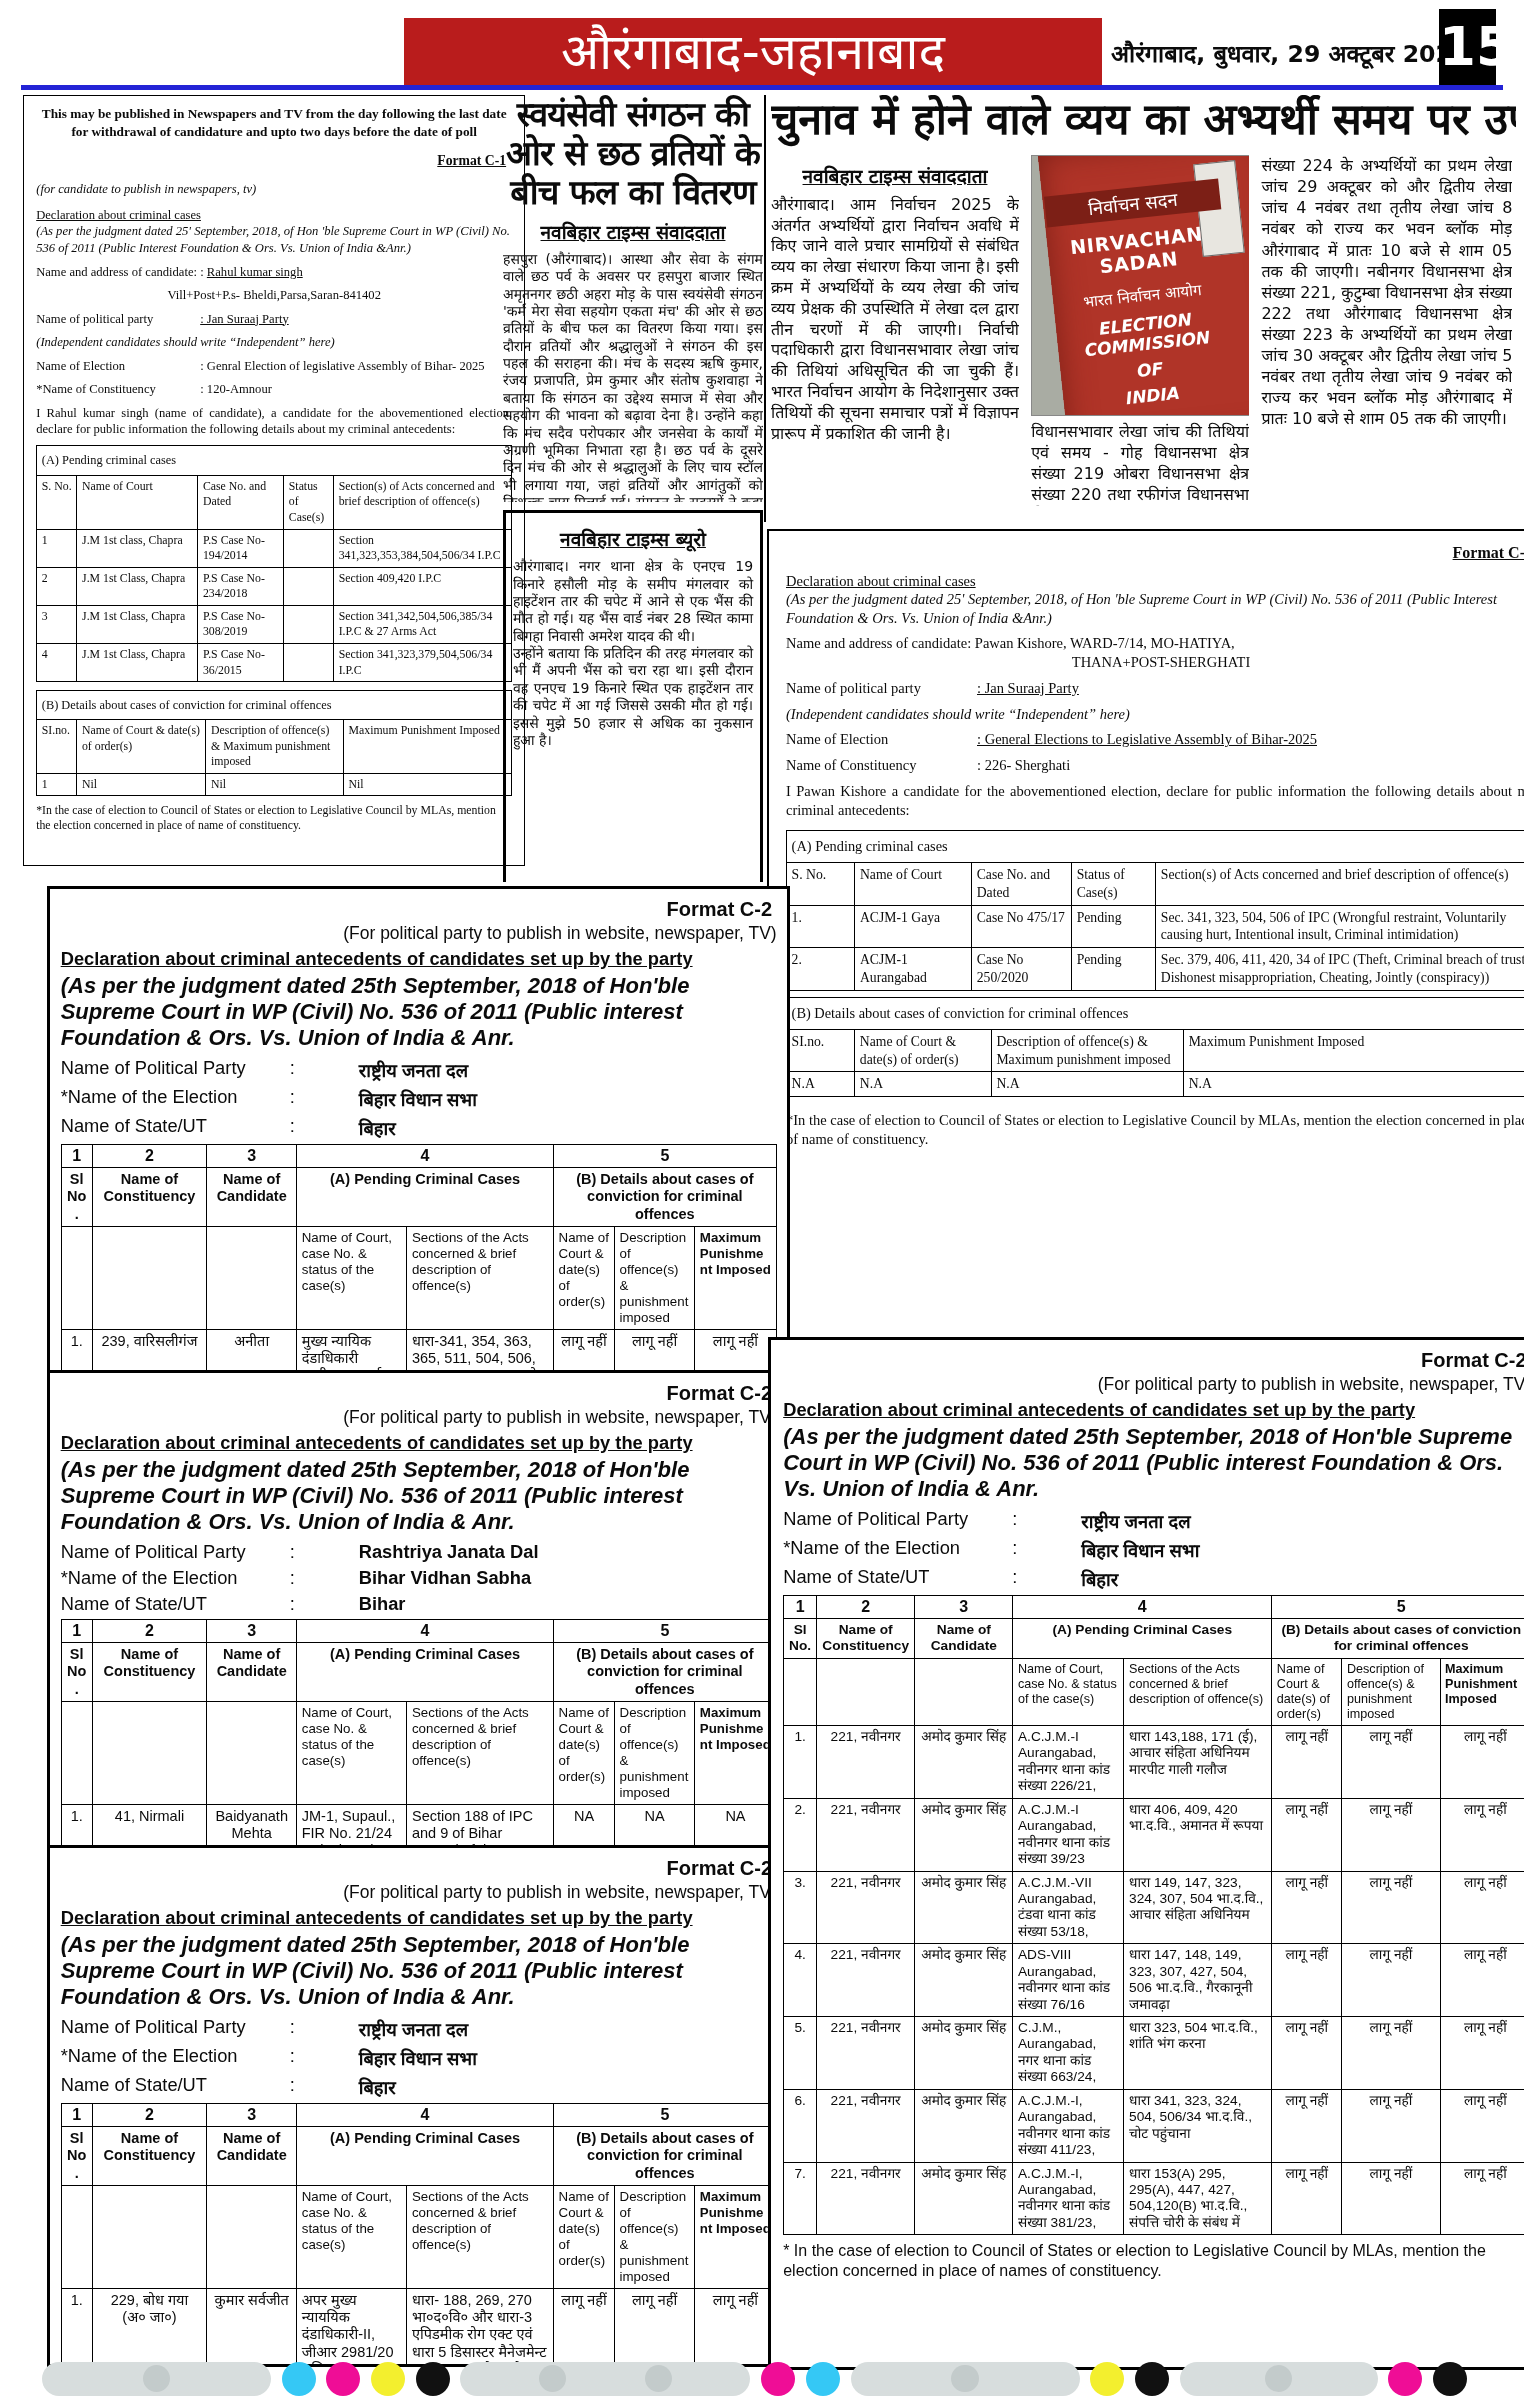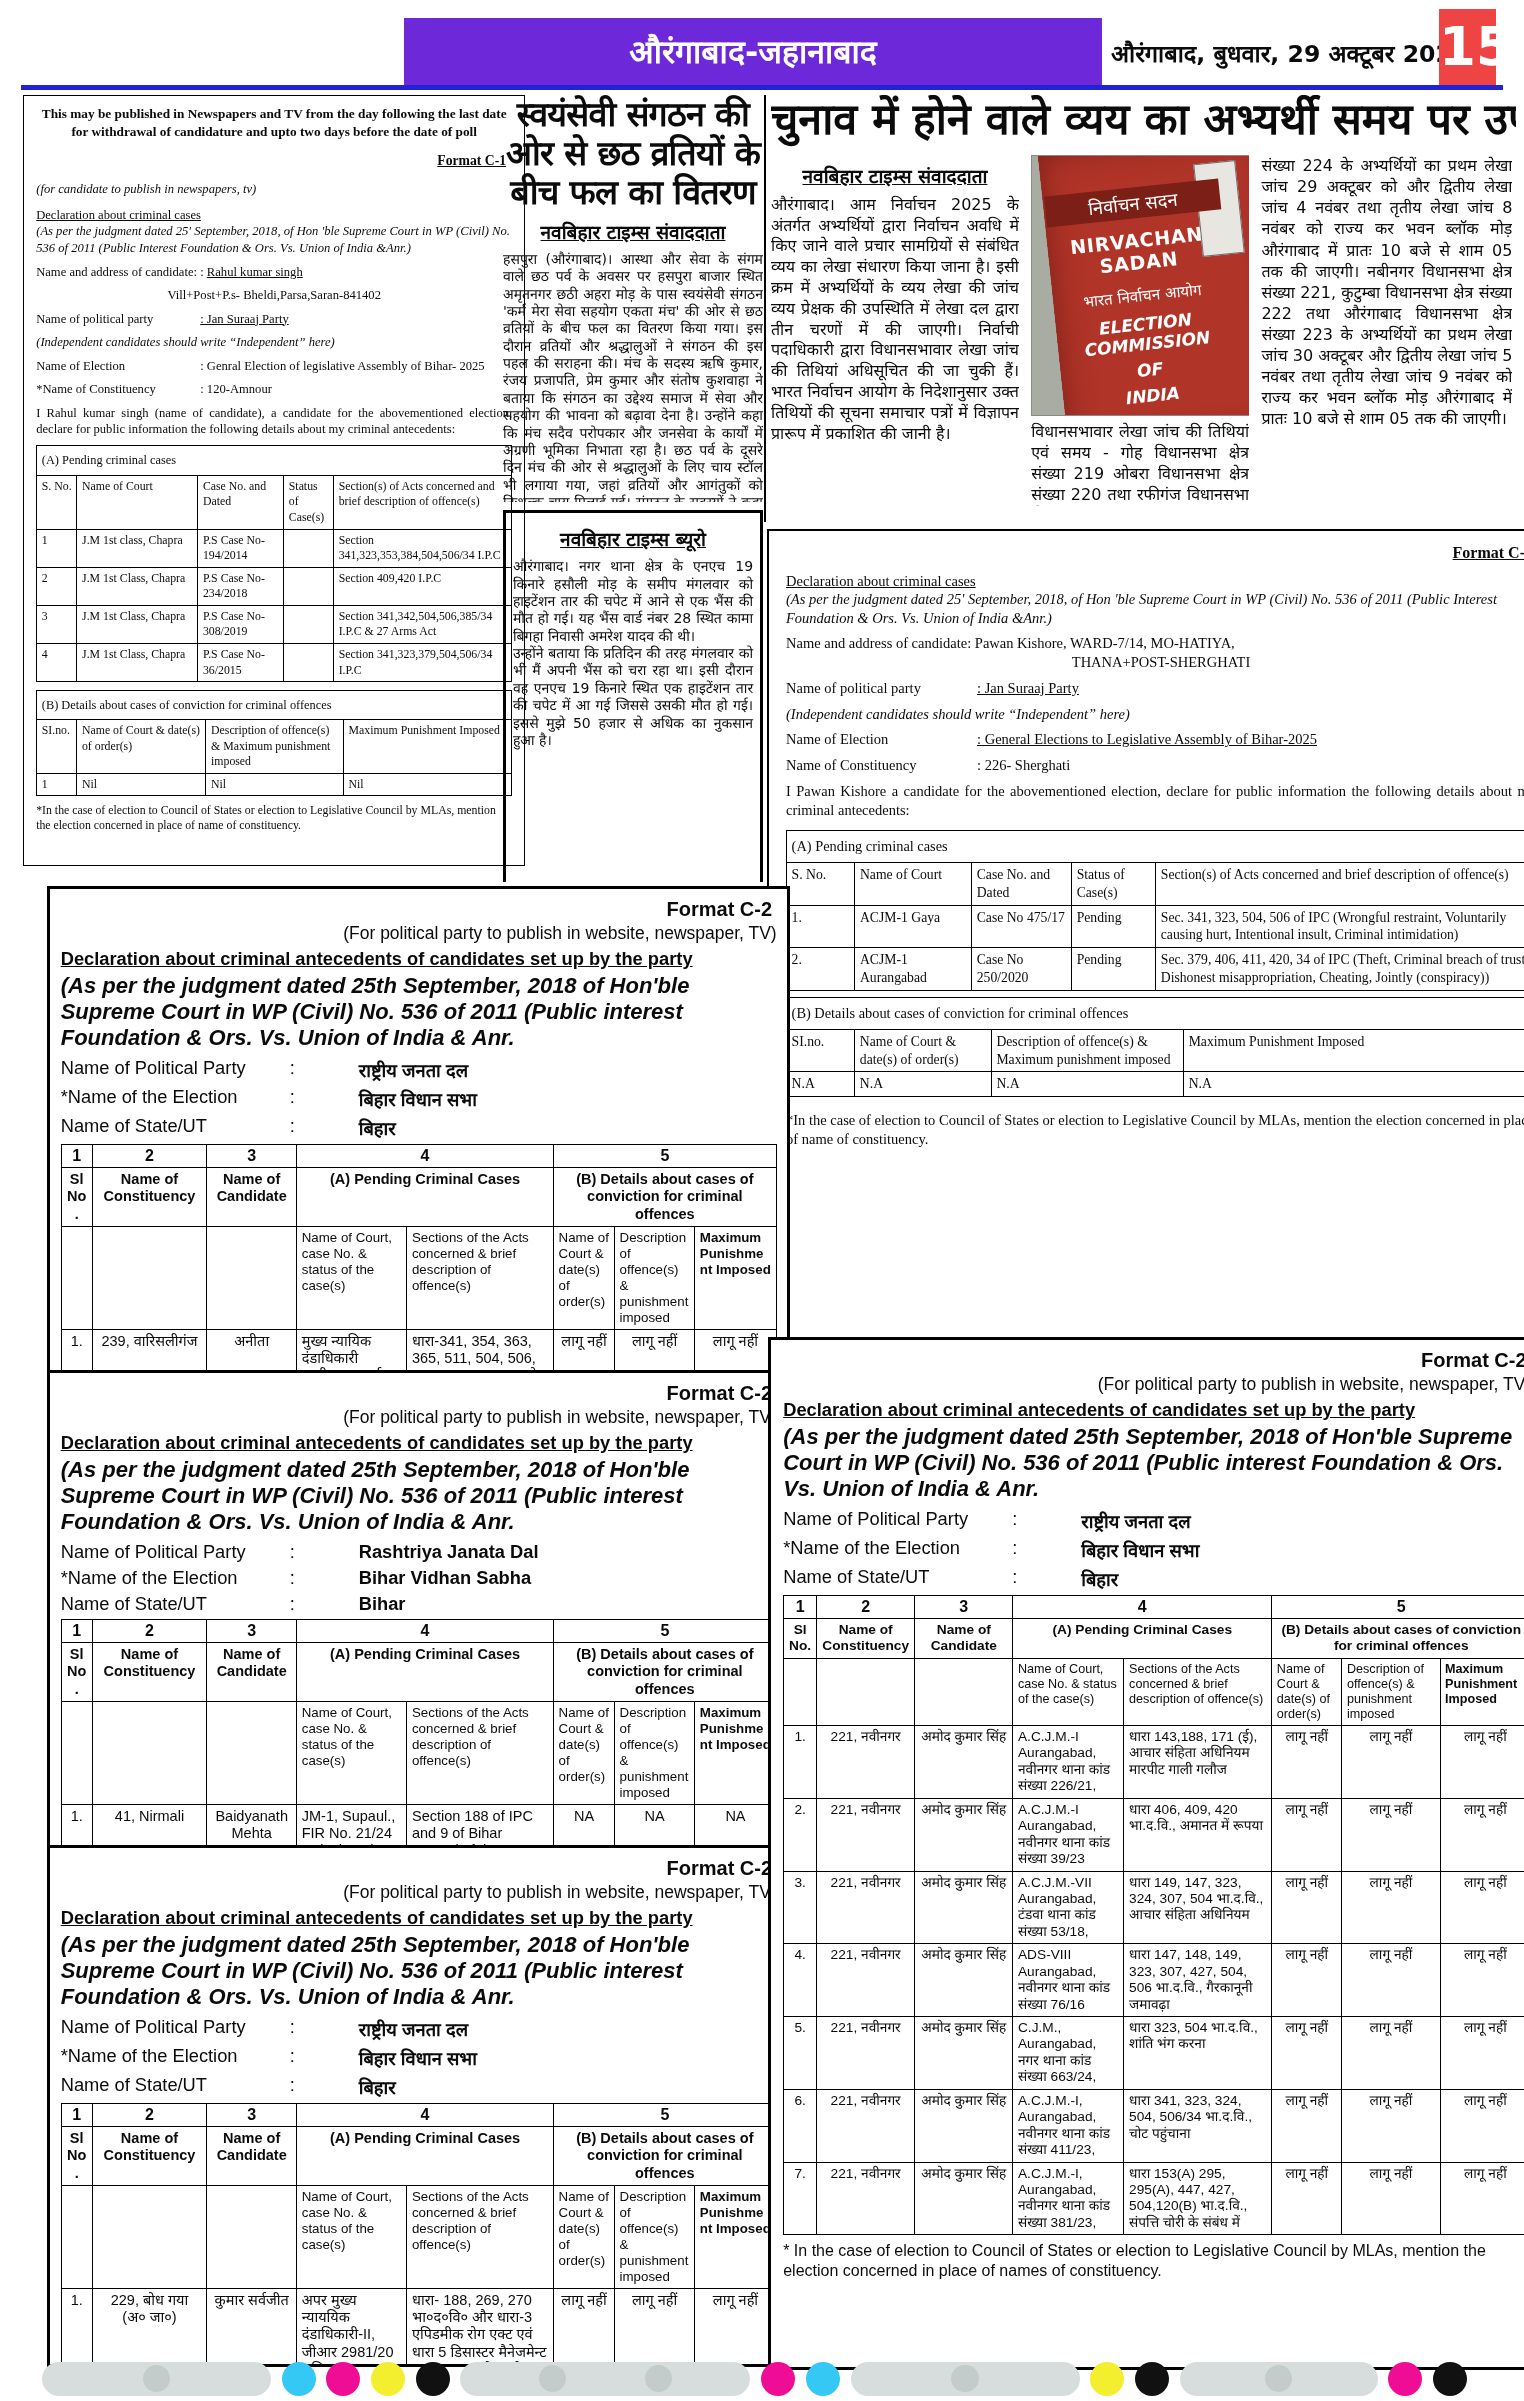--- a/index.html
+++ b/index.html
@@ -1,22 +1,22 @@
 <!DOCTYPE html>
 <html style="font-size:12.2px"><head>
 <meta charset="utf-8">
 <style>
   html,body{margin:0;padding:0;background:#e9e9e9;}
   #page{position:relative;width:1524px;height:2401px;background:#ffffff;font-family:"DejaVu Sans",sans-serif;color:#0b0b0b;overflow:hidden;}
   .abs{position:absolute;}
   
   #paper-name{left:27.4px;top:26px;font-size:43px;font-weight:800;font-family:"DejaVu Sans",sans-serif;letter-spacing:0.8px;}
-  #edition-box{left:404px;top:18.3px;width:698px;height:69px;background:#6d28d9;color:#fff;font-size:32px;font-weight:700;text-align:center;line-height:69px;}
+  #edition-box{left:404px;top:18.3px;width:698px;height:69px;background:#b91c1c;color:#fff;font-size:50px;font-weight:400;text-align:center;line-height:69px;}
   #date-line{left:1111px;top:37px;width:320px;font-size:23.6px;font-weight:700;white-space:nowrap;}
-  #page-num-box{left:1439px;top:9.1px;width:57px;height:78px;background:#ef4444;color:#fff;font-size:53px;font-weight:800;text-align:center;line-height:76px;}
+  #page-num-box{left:1439px;top:9.1px;width:57px;height:78px;background:#000000;color:#fff;font-size:53px;font-weight:800;text-align:center;line-height:76px;}
   #blue-rule{left:21.3px;top:85px;width:1482px;height:4.6px;background:#2323d6;}
   
   .serifbox{font-family:"Liberation Serif",serif;background:#fff;border:1.5px solid #000;overflow:hidden;}
   .sansbox{font-family:"Liberation Sans",sans-serif;background:#fff;border:3.8px solid #000;overflow:hidden;}
   .grid{border-collapse:collapse;width:100%;table-layout:fixed;}
   .grid td,.grid th{border:1.2px solid #000;padding:3px 4.6px;vertical-align:top;text-align:left;font-weight:400;word-wrap:break-word;}
   .grid .sec{border-left:1.2px solid #000;border-right:1.2px solid #000;font-size:1.05em;padding:6.1px 4.6px;}
   .tc{text-align:center!important;}
   .b{font-weight:700;}
   .u{text-decoration:underline;}

